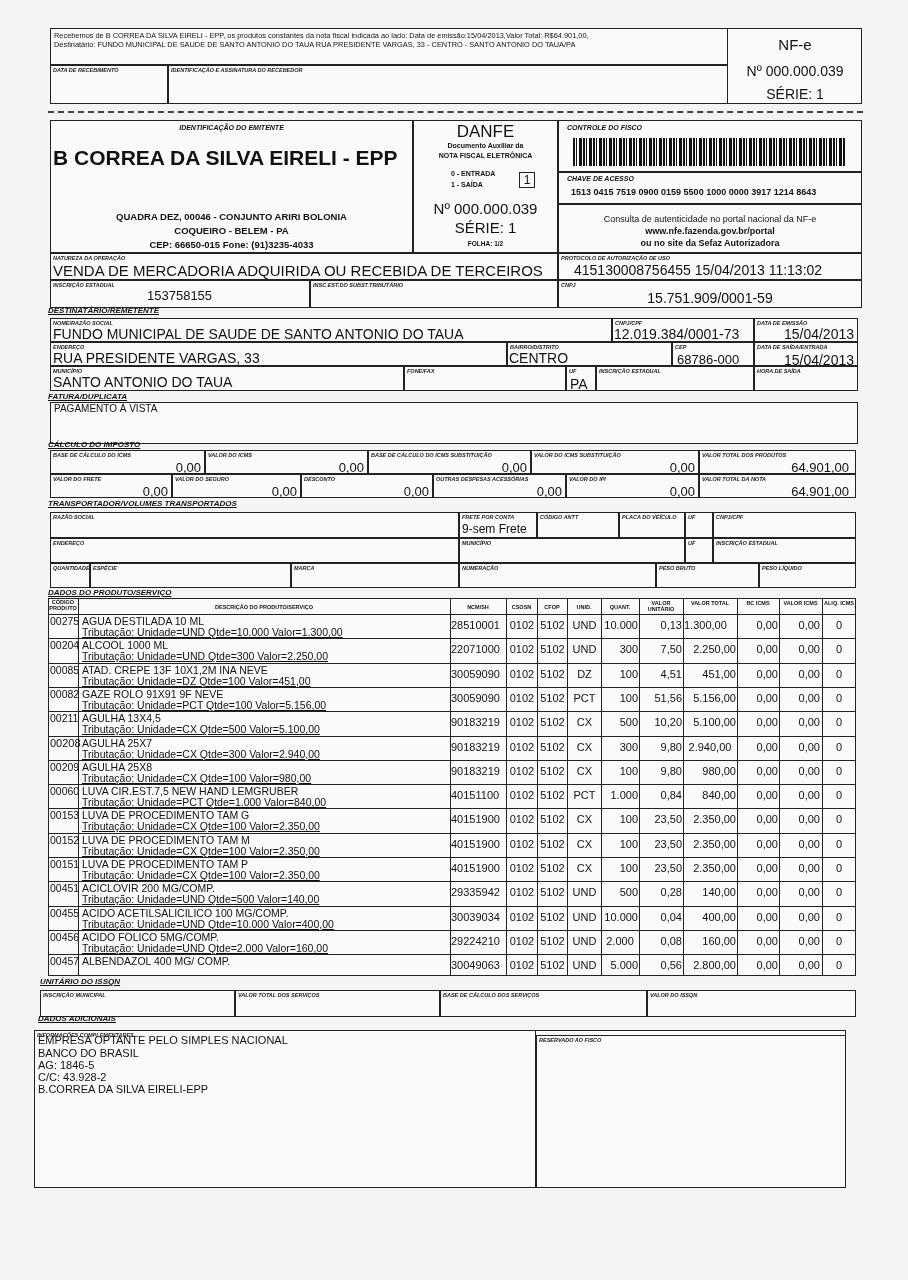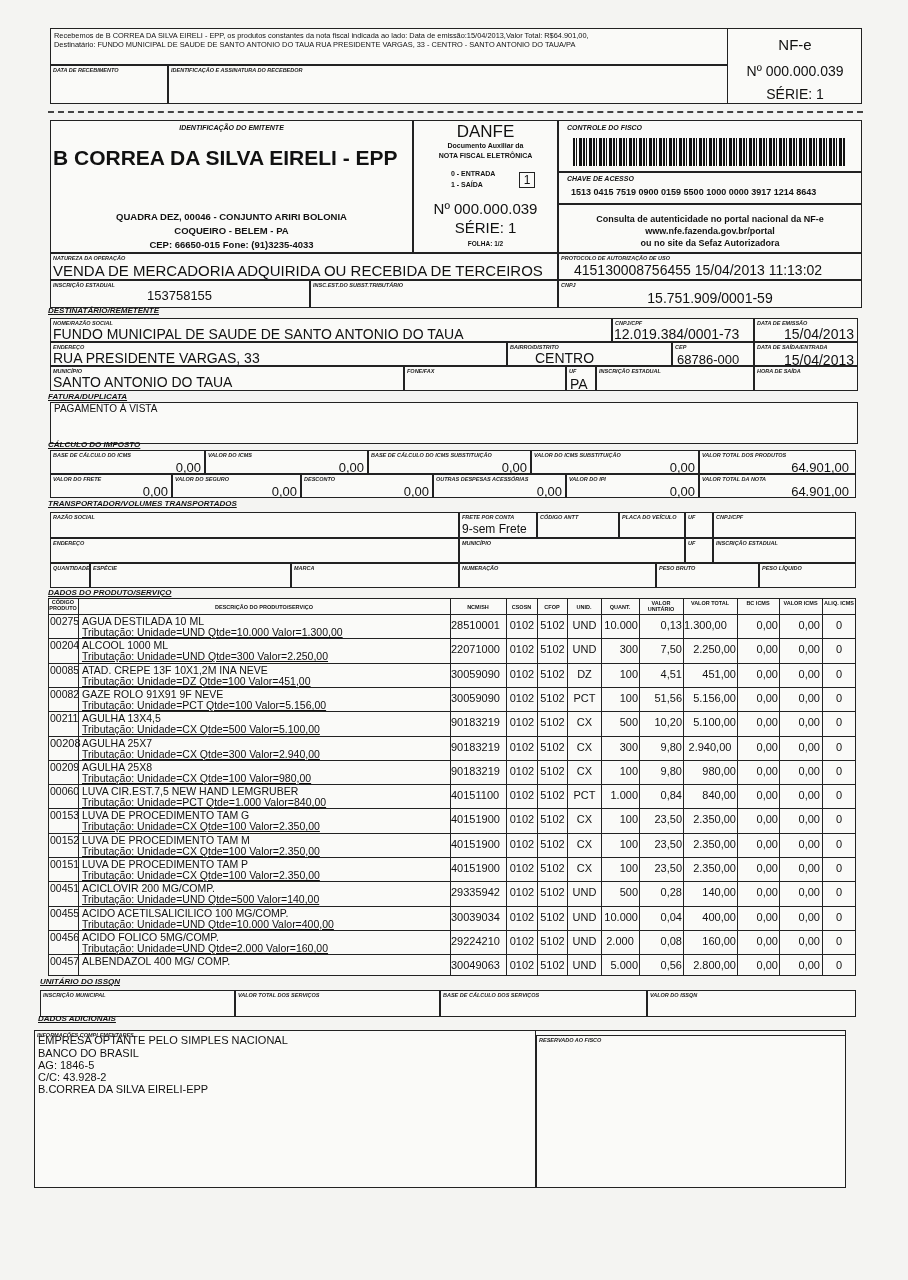--- a/index.html
+++ b/index.html
@@ -59,21 +59,21 @@
 <div class="val c" style="left:413px;top:219px;width:145px;font-size:15px;">SÉRIE: 1</div>
 <div class="val c" style="left:413px;top:240px;width:145px;font-size:6.5px;font-weight:bold;">FOLHA: 1/2</div>
 
 <div class="cell" style="left:558px;top:120px;width:304px;height:52px;"></div>
 <div class="val" style="left:567px;top:124px;font-size:7px;font-weight:bold;font-style:italic;">CONTROLE DO FISCO</div>
 <div class="barcode"></div>
 <div class="cell" style="left:558px;top:172px;width:304px;height:32px;"></div>
 <div class="val" style="left:567px;top:175px;font-size:7px;font-weight:bold;font-style:italic;">CHAVE DE ACESSO</div>
 <div class="val" style="left:571px;top:187px;font-size:9px;font-weight:bold;">1513 0415 7519 0900 0159 5500 1000 0000 3917 1214 8643</div>
 <div class="cell" style="left:558px;top:204px;width:304px;height:49px;"></div>
-<div class="val c" style="left:558px;top:214px;width:304px;font-size:9px;font-weight:bold;">Consulta de autenticidade no portal nacional da NF-e</div>
+<div class="val c" style="left:558px;top:214px;width:304px;font-size:9px;font-weight:normal;">Consulta de autenticidade no portal nacional da NF-e</div>
 <div class="val c" style="left:558px;top:226px;width:304px;font-size:9px;font-weight:bold;">www.nfe.fazenda.gov.br/portal</div>
 <div class="val c" style="left:558px;top:238px;width:304px;font-size:9px;font-weight:bold;">ou no site da Sefaz Autorizadora</div>
 
 <div class="cell" style="left:50px;top:253px;width:508px;height:27px;">
     <span class="lbl">NATUREZA DA OPERAÇÃO</span>
   </div>
 <div class="val" style="left:53px;top:262px;font-size:15px;">VENDA DE MERCADORIA ADQUIRIDA OU RECEBIDA DE TERCEIROS</div>
 <div class="cell" style="left:558px;top:253px;width:304px;height:27px;">
     <span class="lbl">PROTOCOLO DE AUTORIZAÇÃO DE USO</span>
   </div>
@@ -105,21 +105,21 @@
   </div>
 <div class="val r" style="left:754px;top:326px;width:100px;font-size:14px;">15/04/2013</div>
 
 <div class="cell" style="left:50px;top:342px;width:457px;height:24px;">
     <span class="lbl">ENDEREÇO</span>
   </div>
 <div class="val" style="left:53px;top:350px;font-size:14px;">RUA PRESIDENTE VARGAS, 33</div>
 <div class="cell" style="left:507px;top:342px;width:165px;height:24px;">
     <span class="lbl">BAIRRO/DISTRITO</span>
   </div>
-<div class="val" style="left:509px;top:350px;font-size:14px;padding-left:26px;">CENTRO</div>
+<div class="val" style="left:509px;top:350px;font-size:14px;">CENTRO</div>
 <div class="cell" style="left:672px;top:342px;width:82px;height:24px;">
     <span class="lbl">CEP</span>
   </div>
 <div class="val" style="left:677px;top:352px;font-size:13px;">68786-000</div>
 <div class="cell" style="left:754px;top:342px;width:104px;height:24px;">
     <span class="lbl">DATA DE SAÍDA/ENTRADA</span>
   </div>
 <div class="val r" style="left:754px;top:352px;width:100px;font-size:14px;">15/04/2013</div>
 
 <div class="cell" style="left:50px;top:366px;width:354px;height:25px;">

